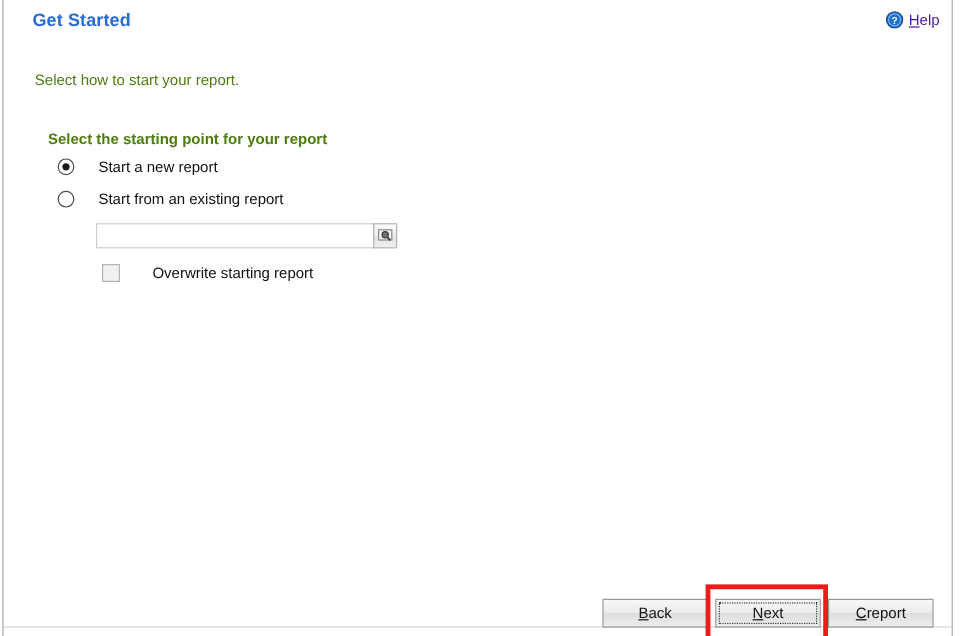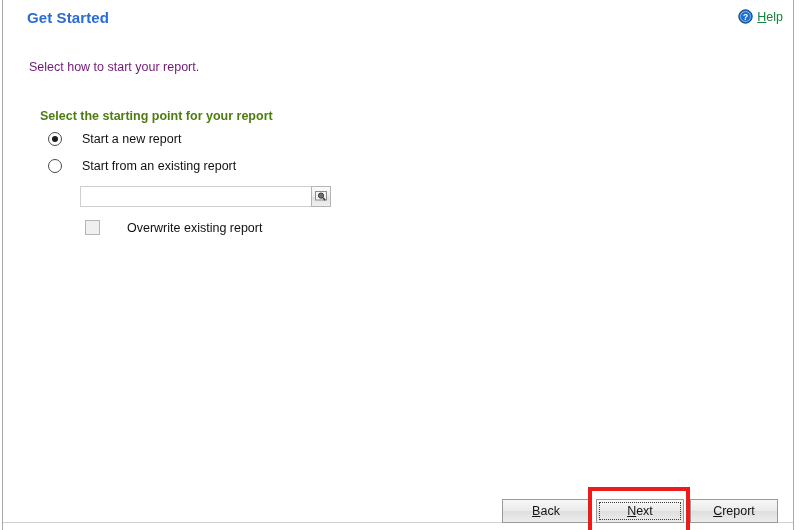--- a/index.html
+++ b/index.html
@@ -63,33 +63,33 @@
     gap: 4px;
     cursor: pointer;
   }
   .help-icon {
     width: 15px;
     height: 15px;
     display: block;
   }
   .help-text {
     font-size: 12.5px;
-    color: #15803d;
+    color: #4c1d95;
     text-align: right;
   }
   .help-text .mn {
     text-decoration: underline;
   }
 
   .subtitle {
     position: absolute;
     left: 29px;
     top: 60px;
     font-size: 12.5px;
-    color: #701a75;
+    color: #4d7c0f;
     white-space: nowrap;
   }
 
   
   .group-heading {
     position: absolute;
     left: 40px;
     top: 109px;
     font-size: 12.5px;
     font-weight: bold;
@@ -281,21 +281,21 @@
       <svg width="14" height="14" viewBox="0 0 14 14">
         <rect x="1.5" y="1.5" width="11" height="8.5" fill="#f4f4f4" stroke="#8a8a8a" stroke-width="1"></rect>
         <circle cx="7" cy="5.6" r="2.6" fill="#6f6f6f" stroke="#3d3d3d" stroke-width="1"></circle>
         <line x1="9" y1="7.8" x2="11.2" y2="10.3" stroke="#3d3d3d" stroke-width="1.6"></line>
       </svg>
     </button>
   </div>
 
   <div class="check-row">
     <span class="checkbox"></span>
-    <span class="check-label">Overwrite existing report</span>
+    <span class="check-label">Overwrite starting report</span>
   </div>
 
   <div class="footer-sep"></div>
 
   <button class="btn btn-back">
       <span class="mn">B</span>
       <span>ack</span>
     </button>
 
   <button class="btn btn-next">

